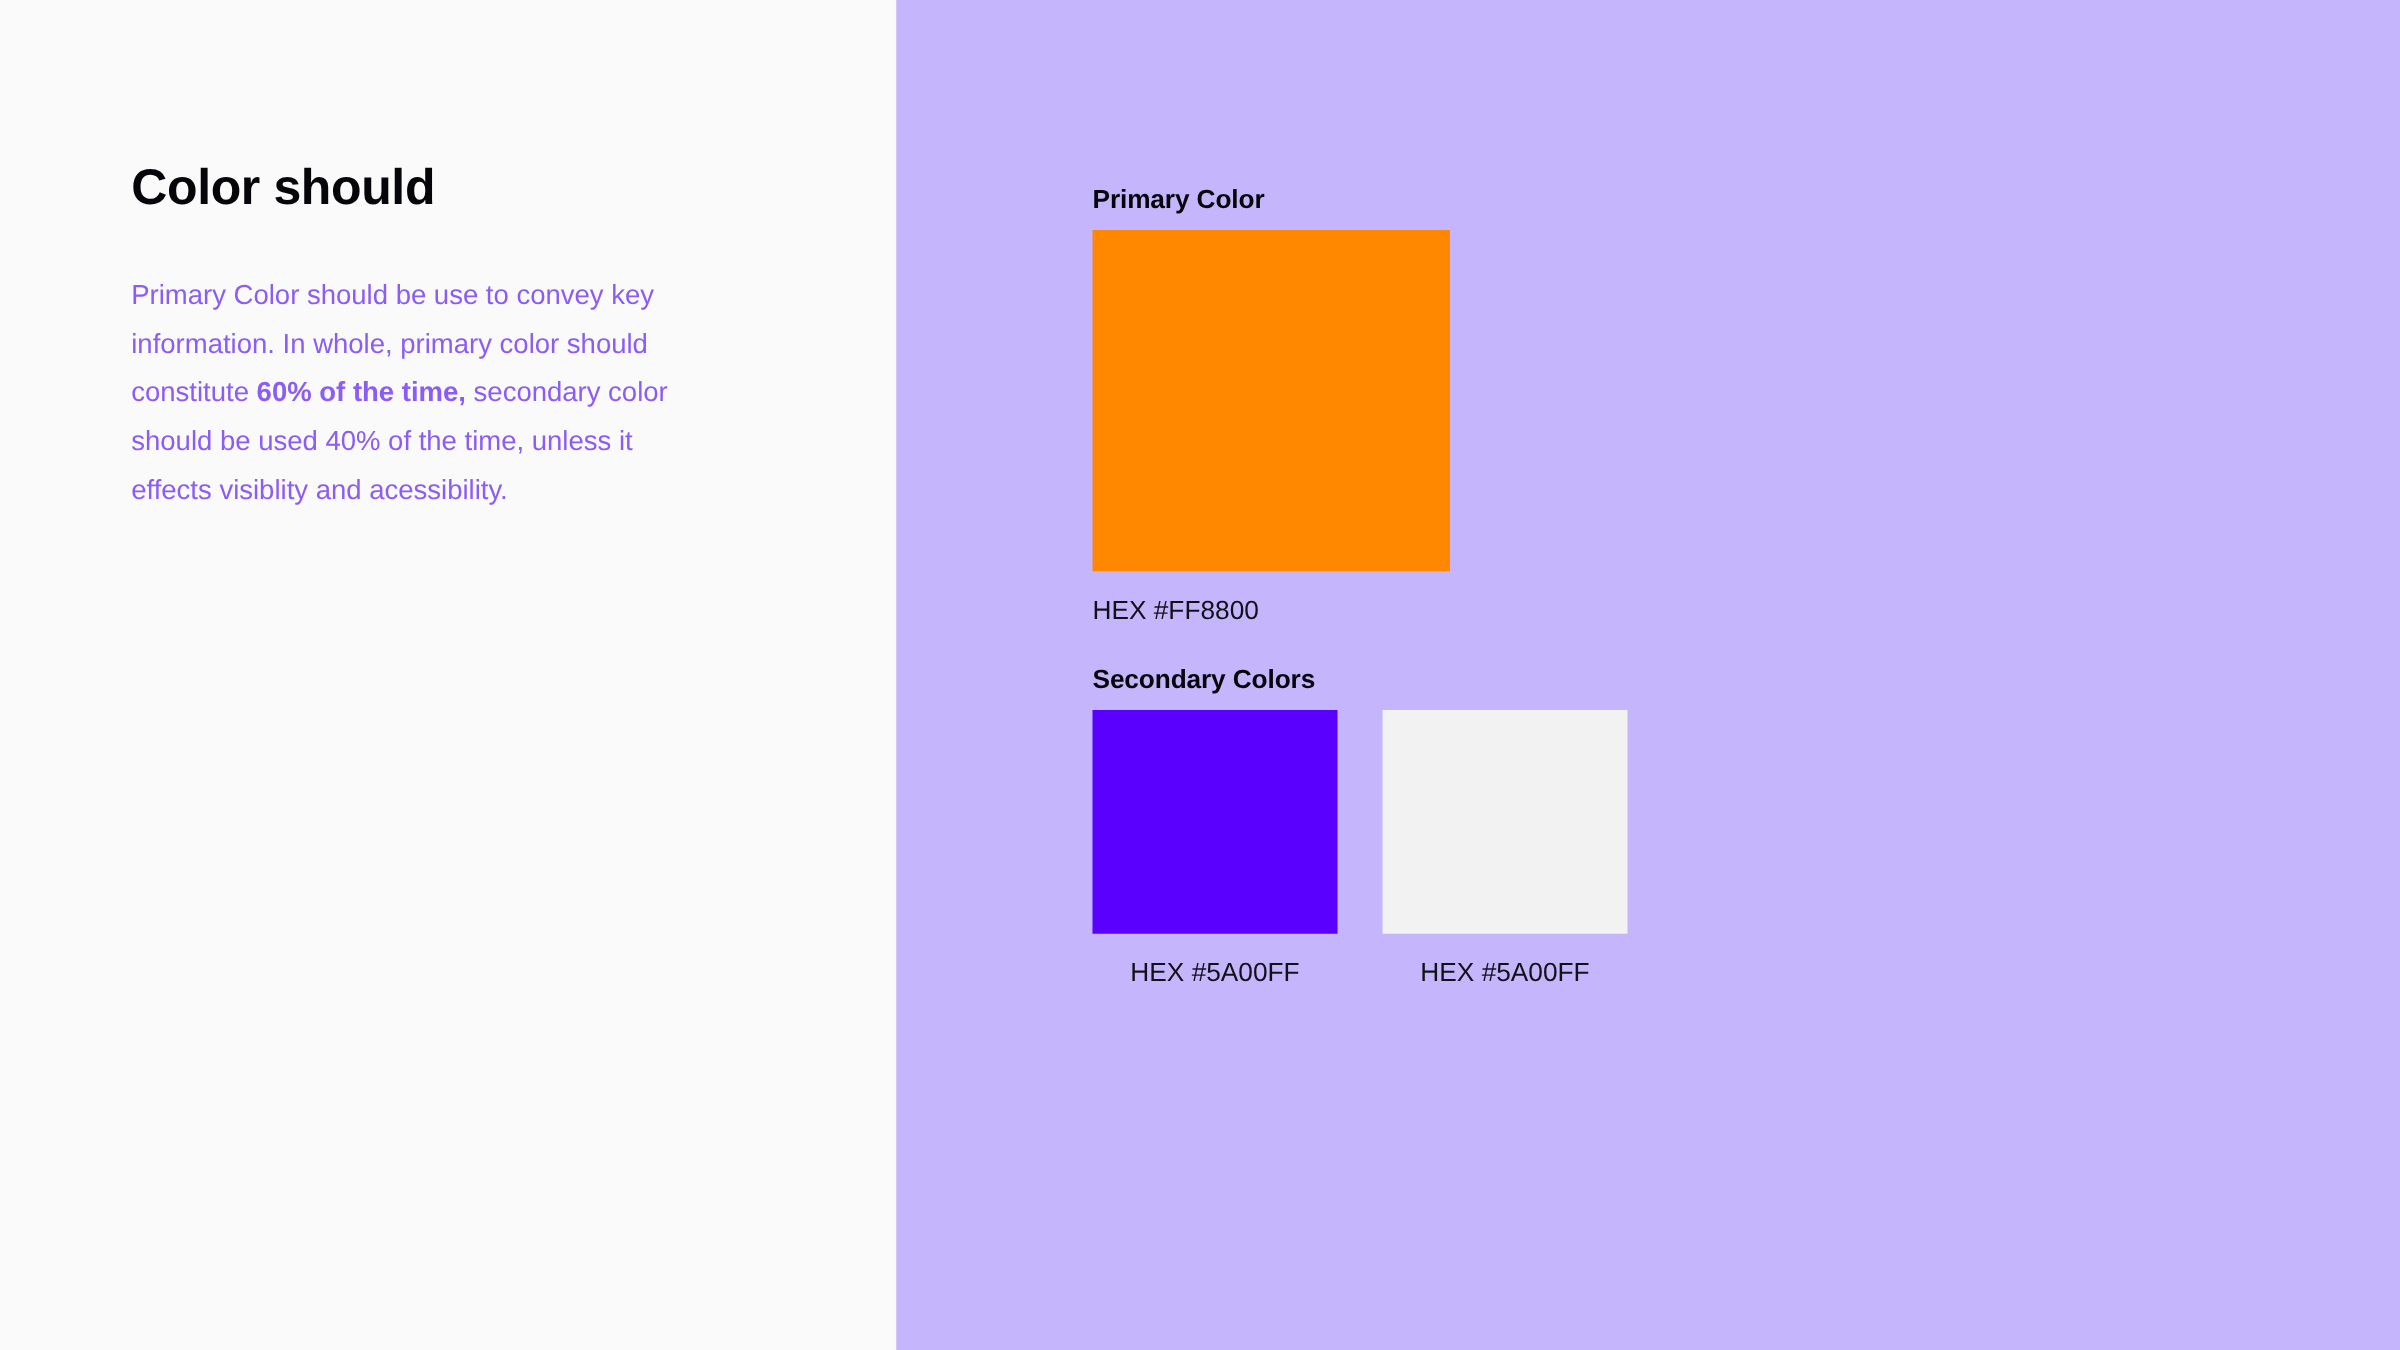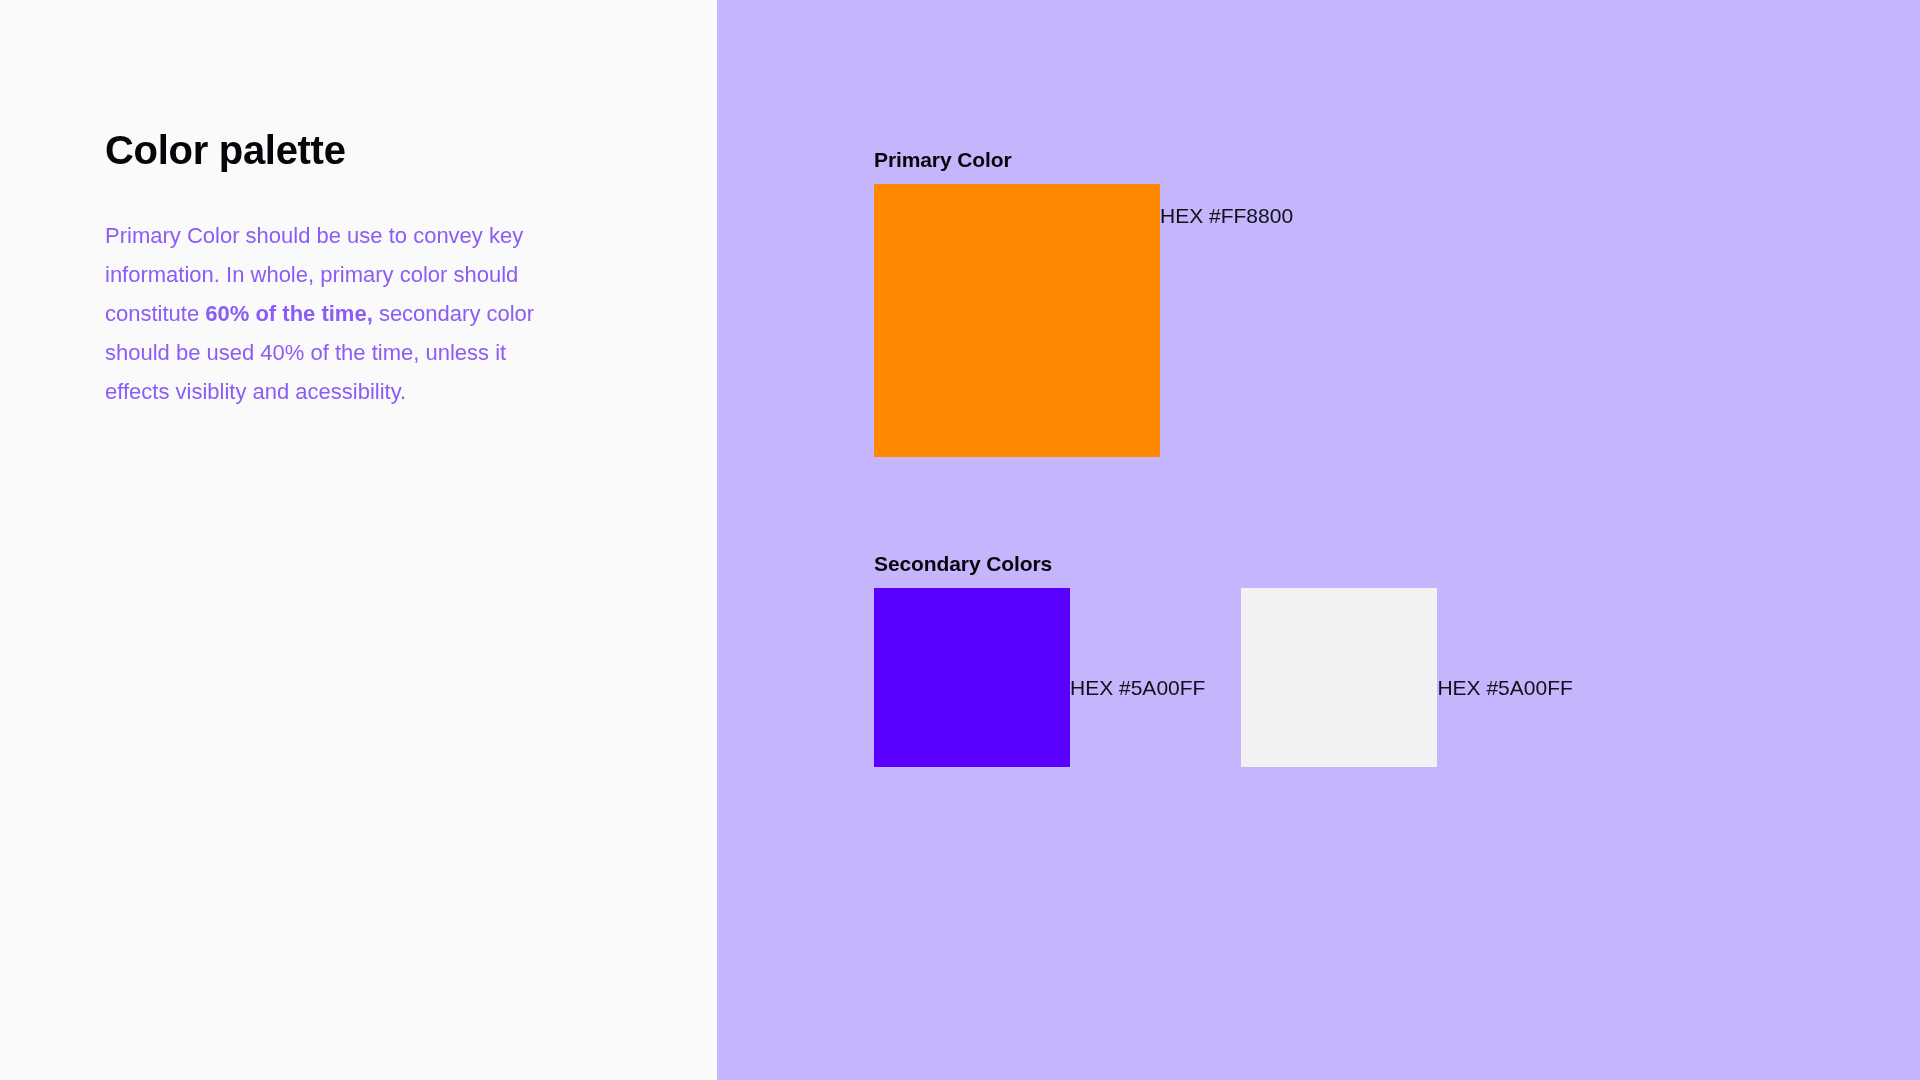--- a/index.html
+++ b/index.html
@@ -63,40 +63,40 @@
     background: #c4b5fd;
     box-sizing: border-box;
     padding: 0;
   }
 
   .section {
     position: absolute;
     left: 157px; 
   }
   .section-primary { top: 148px; }
-  .section-secondary { top: 552px; }
+  .section-secondary { top: 532px; }
 
   .section-heading {
     font-size: 21px;
     font-weight: 700;
     letter-spacing: -0.1px;
     color: #06060A;
     margin: 0 0 12px 0;
   }
 
   .swatch-row {
     display: flex;
     flex-direction: row;
     align-items: flex-start;
     gap: 36px;
   }
 
   .swatch-cell {
     display: flex;
-    flex-direction: row;
+    flex-direction: column;
     align-items: center;
   }
 
   .swatch-chip {
     display: block;
   }
   .chip-primary {
     width: 286px;
     height: 273px;
   }
@@ -116,21 +116,21 @@
     align-self: flex-start;
     margin-left: 0;
   }
 </style>
 </head>
 <body>
 
 <div class="page">
 
   <aside class="left-panel" style="background-color: rgb(250, 250, 250);">
-    <h1 class="page-title">Color palette</h1>
+    <h1 class="page-title">Color should</h1>
 
     <p class="intro-paragraph">
       <span>Primary Color should be use to convey key information. In whole, primary color should constitute </span><span class="em">60% of the time,</span><span> secondary color should be used 40% of the time, unless it effects visiblity and acessibility.</span>
     </p>
   </aside>
 
   <main class="right-panel">
 
     <section class="section section-primary">
       <h2 class="section-heading">Primary Color</h2>

